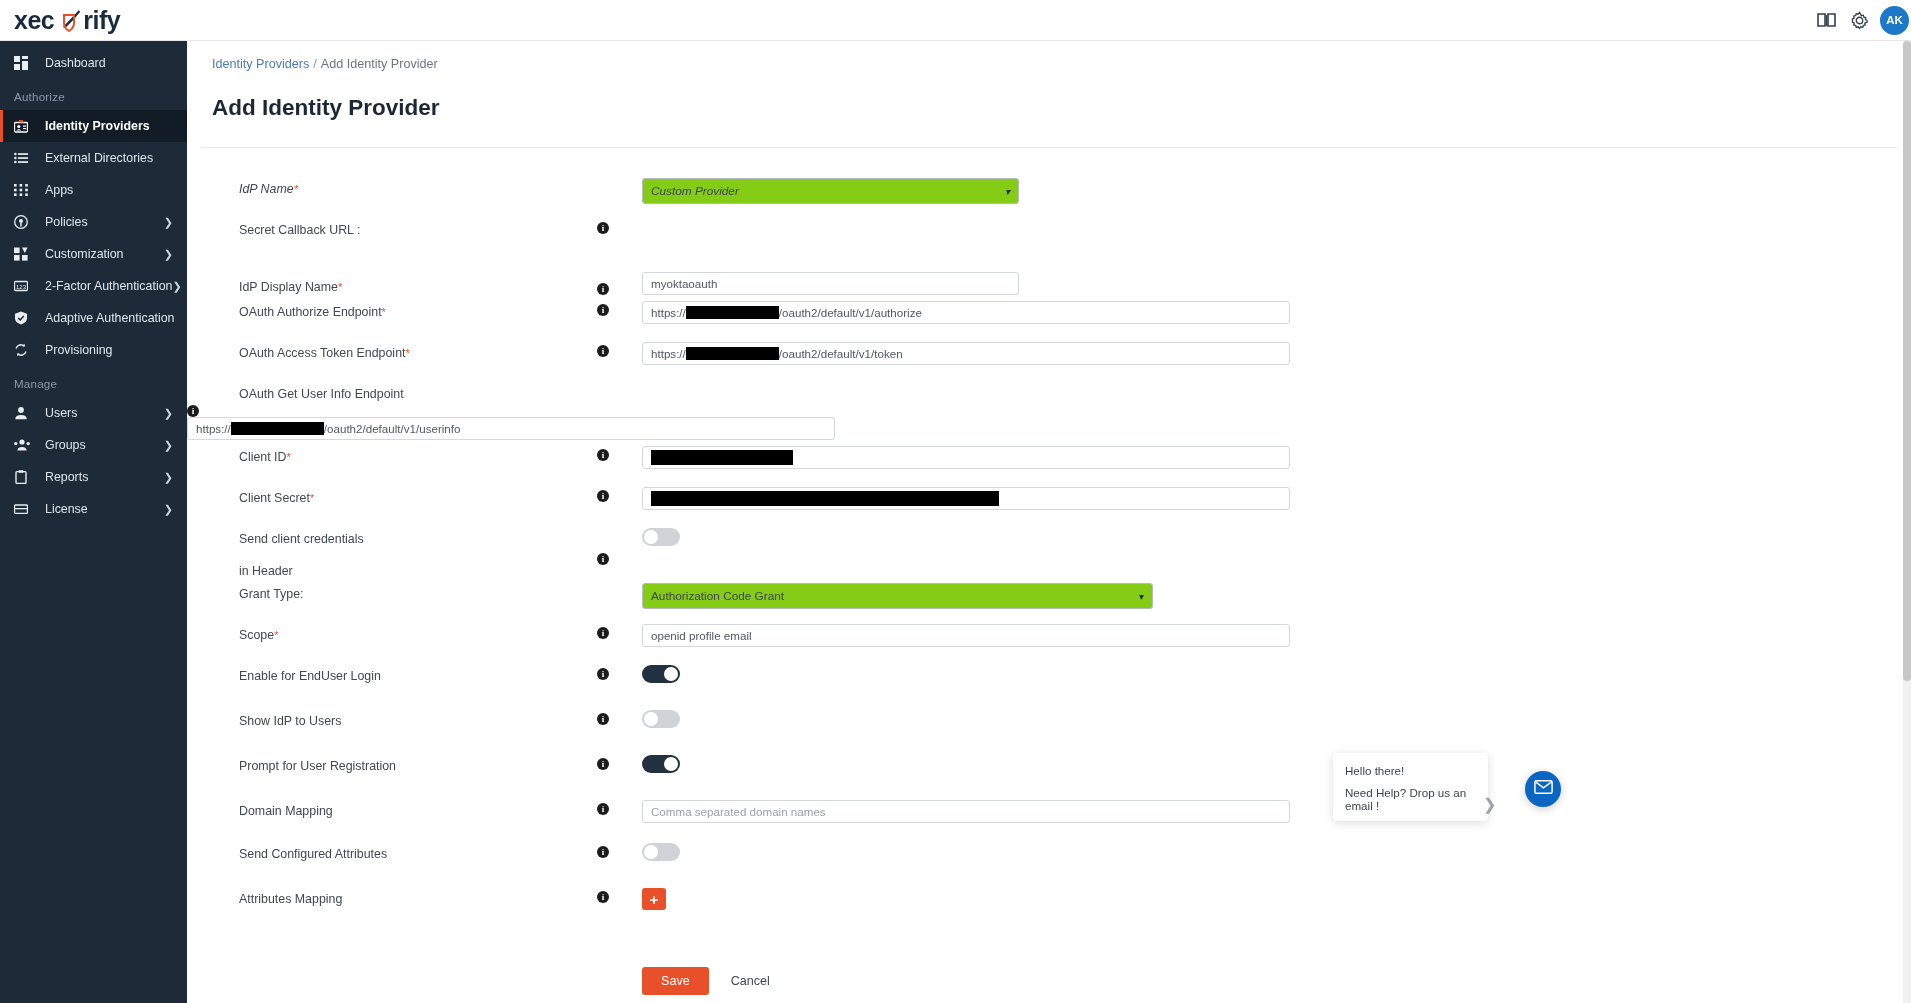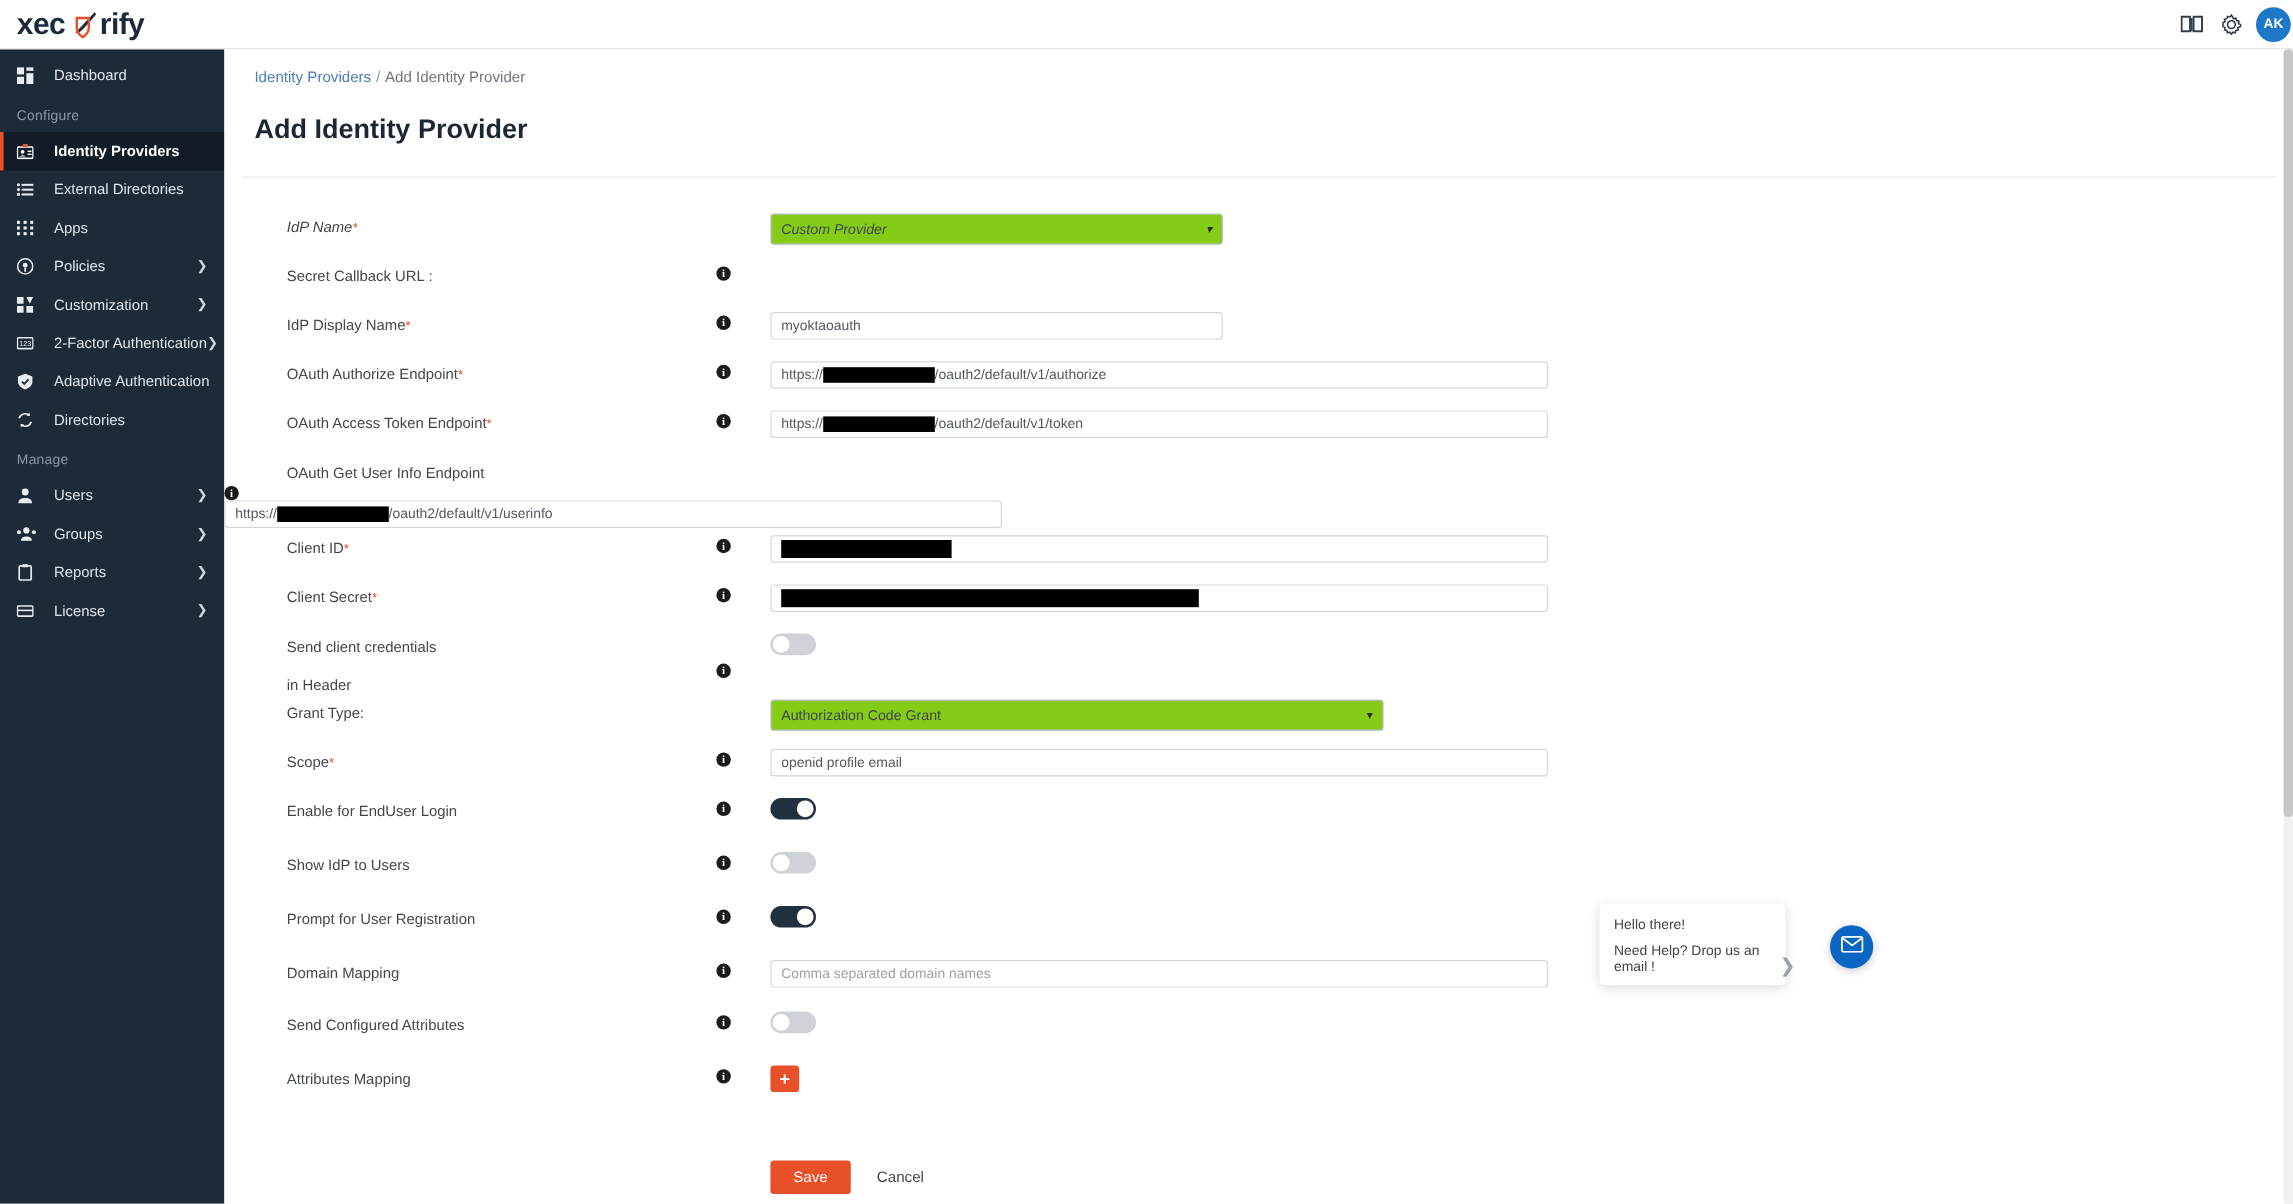--- a/index.html
+++ b/index.html
@@ -166,21 +166,21 @@
       <svg width="14" height="14" viewBox="0 0 14 14">
           <rect x="0" y="0" width="6" height="6" fill="#e9edf1"></rect>
           <rect x="8" y="0" width="6" height="3" fill="#e9edf1"></rect>
           <rect x="8" y="5" width="6" height="9" fill="#e9edf1"></rect>
           <rect x="0" y="8" width="6" height="6" fill="#e9edf1"></rect>
         </svg>
     </span>
     <span class="nav-label">Dashboard</span>
   </div>
 
-  <div class="nav-section">Configure</div>
+  <div class="nav-section">Authorize</div>
 
   <div class="nav-item active">
     <span class="nav-icon">
       <svg width="14" height="14" viewBox="0 0 14 14">
           <rect x="0.5" y="3.5" width="13" height="9.5" rx="1" fill="none" stroke="#fff" stroke-width="1.3"></rect>
           <rect x="5" y="1" width="4" height="2.5" fill="#e8502a"></rect>
           <circle cx="4.8" cy="7.5" r="1.6" fill="#fff"></circle>
           <path d="M2.2 11.5q2.6-2.4 5.2 0" fill="#fff"></path>
           <rect x="9" y="6.5" width="3.2" height="1.2" fill="#fff"></rect>
           <rect x="9" y="9" width="3.2" height="1.2" fill="#fff"></rect>
@@ -271,21 +271,21 @@
   </div>
 
   <div class="nav-item">
     <span class="nav-icon">
       <svg width="14" height="14" viewBox="0 0 14 14">
           <path d="M2 5.5a5 5 0 018.4-2.2M12 8.5a5 5 0 01-8.4 2.2" fill="none" stroke="#e9edf1" stroke-width="1.4"></path>
           <path d="M10.6 0.8 L10.8 3.6 L8 3.3 Z" fill="#e9edf1"></path>
           <path d="M3.4 13.2 L3.2 10.4 L6 10.7 Z" fill="#e9edf1"></path>
         </svg>
     </span>
-    <span class="nav-label">Directories</span>
+    <span class="nav-label">Provisioning</span>
   </div>
 
   <div class="nav-section">Manage</div>
 
   <div class="nav-item">
     <span class="nav-icon">
       <svg width="14" height="14" viewBox="0 0 14 14">
           <circle cx="7" cy="4" r="2.9" fill="#e9edf1"></circle>
           <path d="M1.3 13.3q0-4.2 5.7-4.2t5.7 4.2z" fill="#e9edf1"></path>
         </svg>
@@ -353,21 +353,21 @@
       </div>
     </div>
 
     <div class="row" style="margin-bottom:6px;">
       <div class="row-label">Secret Callback URL :</div>
       <div class="info-col">
           <span class="info-i">i</span>
         </div>
     </div>
 
-    <div class="row" style="margin-bottom:6px;">
+    <div class="row" style="margin-bottom:6px;align-items:flex-end;">
       <div class="row-label"><span>IdP Display Name</span><span class="req">*</span></div>
       <div class="info-col">
           <span class="info-i">i</span>
         </div>
       <div class="ctl">
         <div class="inp" style="width:377px;">
             <span>myoktaoauth</span>
           </div>
       </div>
     </div>

